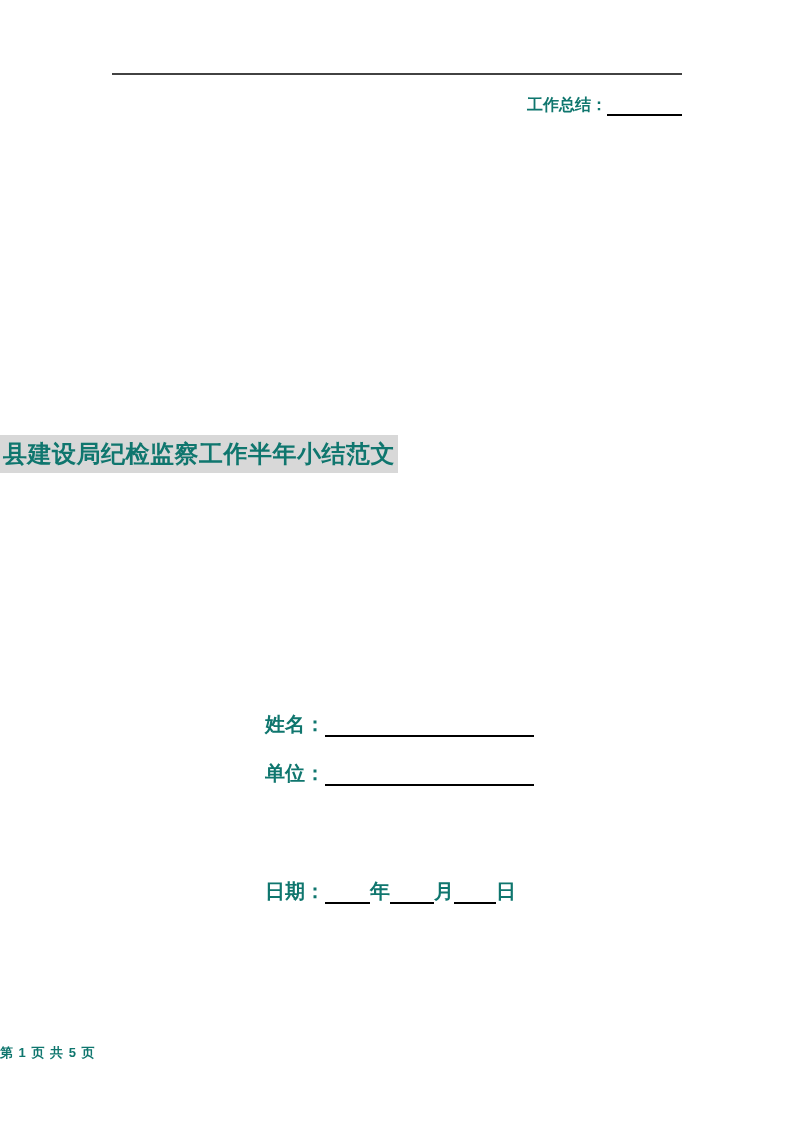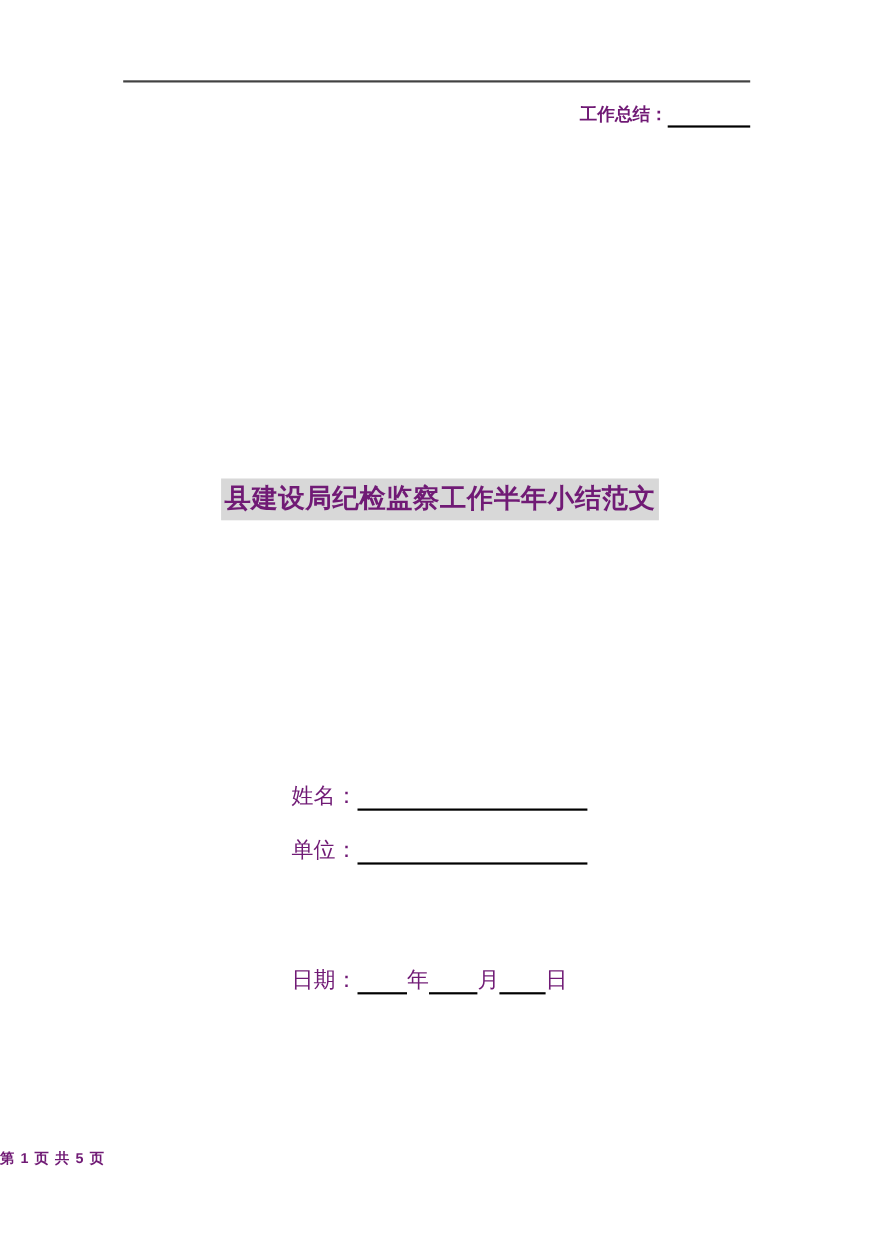--- a/index.html
+++ b/index.html
@@ -6,21 +6,21 @@
     margin: 0;
     padding: 0;
     background: #ffffff;
   }
   #page {
     position: relative;
     width: 800px;
     height: 1132px;
     background: #ffffff;
     font-family: "Liberation Sans", sans-serif;
-    color: #701a75;
+    color: #0f766e;
     overflow: hidden;
   }
   
   .header-rule {
     position: absolute;
     left: 112px;
     top: 73px;
     width: 570px;
     height: 2px;
     background: #424242;
@@ -44,40 +44,39 @@
     width: 75px;
     height: 20px;
     border-bottom: 2px solid #000000;
   }
   
   .title-wrap {
     position: absolute;
     left: 0;
     top: 435px;
     width: 100%;
-    text-align: center;
   }
   .title-highlight {
     display: inline-block;
     background: #d8d8d8;
     font-size: 24px;
     font-weight: bold;
     line-height: 38px;
     padding: 0 3px;
     letter-spacing: 0.5px;
     white-space: nowrap;
   }
   
   .field-row {
     position: absolute;
     left: 265px;
     display: flex;
     align-items: center;
     font-size: 20px;
-    font-weight: normal;
+    font-weight: bold;
     line-height: 26px;
     white-space: nowrap;
   }
   .row-name { top: 711px; }
   .row-unit { top: 760px; }
   .row-date { top: 878px; }
   .blank-line {
     display: inline-block;
     height: 24px;
     border-bottom: 2px solid #000000;

